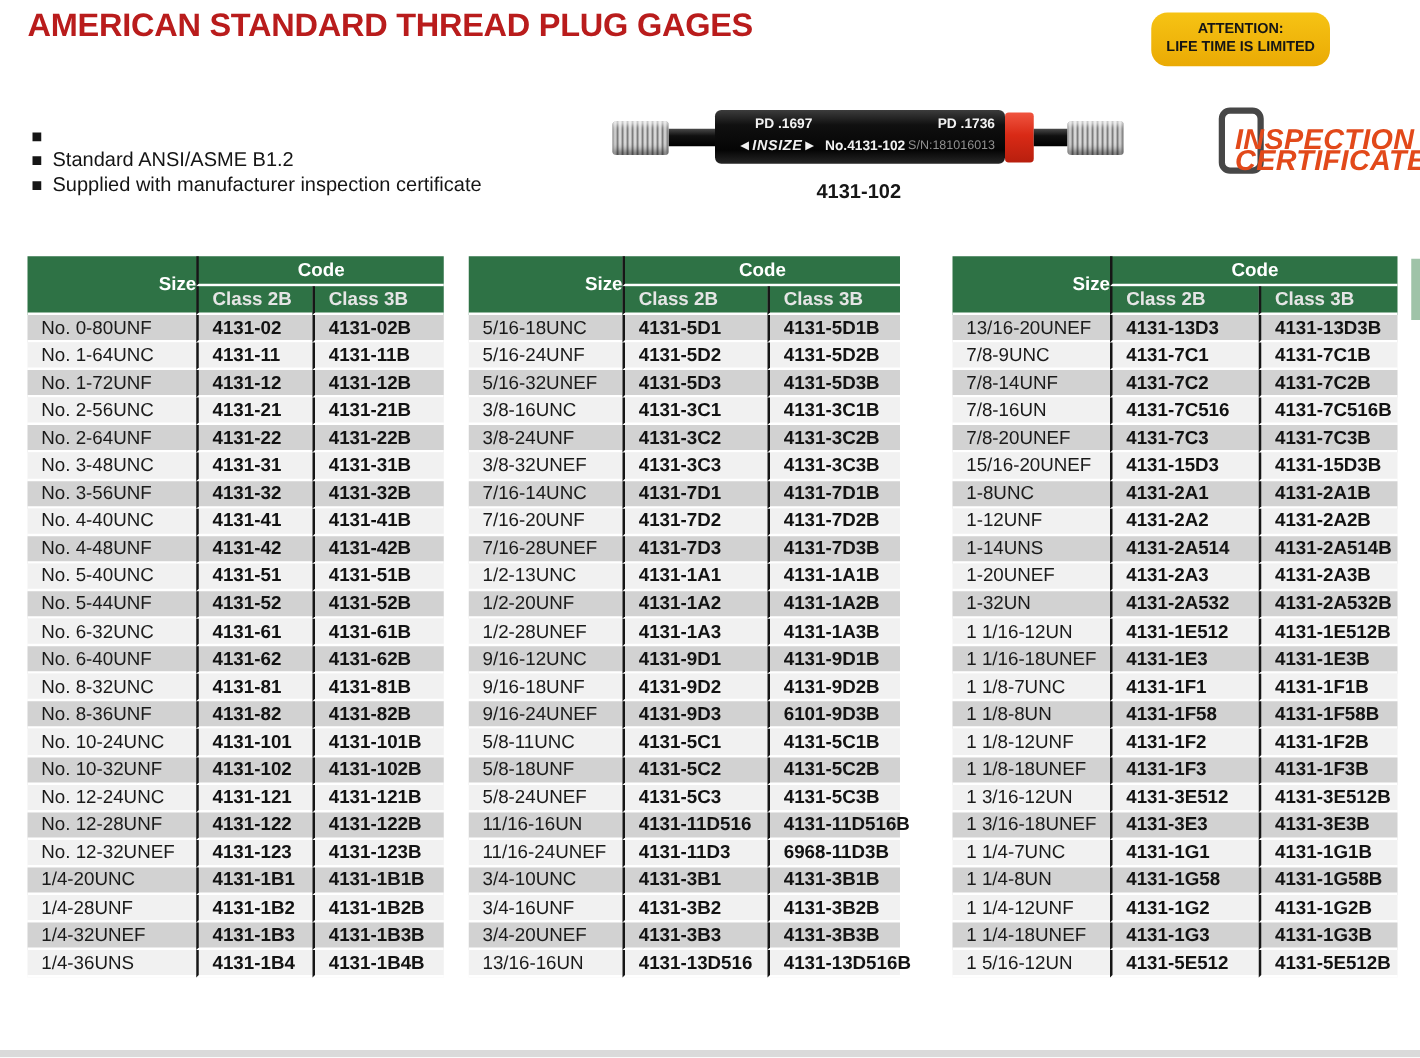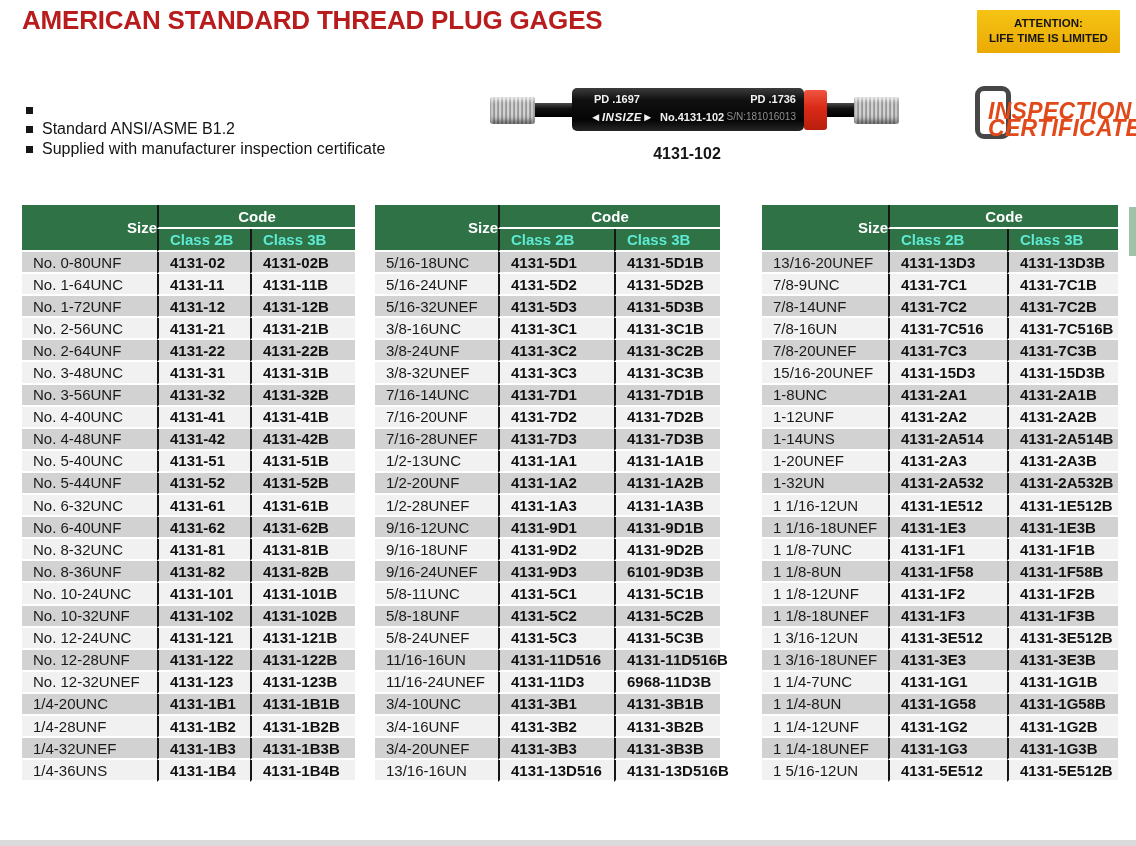--- a/index.html
+++ b/index.html
@@ -10,23 +10,23 @@
     background: #ffffff; overflow: hidden;
   }
 
   
   .page-title {
     position: absolute; left: 22px; top: 5px;
     font-size: 26px; font-weight: bold; color: #b91c1c; letter-spacing: -0.2px;
     white-space: nowrap;
   }
   .attention-box {
-    position: absolute; left: 977px; top: 10px; width: 143px; height: 43px;
+    position: absolute; left: 921px; top: 10px; width: 143px; height: 43px;
     background: linear-gradient(180deg, #f6c314 0%, #eaaa04 100%);
-    border-radius: 1px; text-align: center; padding-top: 6px;
+    border-radius: 13px; text-align: center; padding-top: 6px;
     font-size: 11.5px; font-weight: bold; color: #151515; line-height: 15px;
   }
 
   
   .bullets { position: absolute; left: 26px; top: 100px; list-style: none; }
   .bullets li {
     font-size: 16px; color: #141414; height: 19.3px; line-height: 19.3px;
     white-space: nowrap;
   }
   .bullets li .sq {
@@ -47,21 +47,21 @@
     position: absolute; top: 103px; height: 14px;
     background: linear-gradient(180deg, #4a4a4a, #111 40%, #000);
   }
   .shaft-left  { left: 535px; width: 37px; }
   .shaft-right { left: 827px; width: 27px; }
   .gage-body {
     position: absolute; left: 572px; top: 88px; width: 232px; height: 43px;
     background: linear-gradient(180deg, #3c3c3c 0%, #101010 28%, #050505 75%, #262626 100%);
     border-radius: 5px; color: #f2f2f2;
   }
-  .gage-body .row1 { position: absolute; top: 5px; left: 2px; right: 0; height: 14px; padding-left: 40px; }
+  .gage-body .row1 { position: absolute; top: 5px; left: 12px; right: 0; height: 14px; padding-left: 40px; }
   .gage-body .row2 { position: absolute; top: 23px; left: 0; right: 0; height: 14px; }
   .pd-left  { position: absolute; left: 20px; font-size: 11px; font-weight: bold; }
   .pd-right { position: absolute; right: 8px; font-size: 11px; font-weight: bold; }
   .brand    { position: absolute; left: 18px; font-size: 11.5px; font-weight: bold; font-style: italic; letter-spacing: .5px; }
   .model-no { position: absolute; left: 88px; font-size: 11px; font-weight: bold; }
   .serial   { position: absolute; right: 8px; font-size: 10px; color: #8f8f8f; }
   .red-band {
     position: absolute; left: 804px; top: 90px; width: 23px; height: 40px;
     background: linear-gradient(180deg, #f05540, #d92a16 45%, #b81f0e);
     border-radius: 3px;
@@ -93,21 +93,21 @@
   .t3 { left: 762px; width: 356px; }
   .gage-table th {
     background: #2e7245; color: #ffffff; font-weight: bold; font-size: 15px;
     border-bottom: 2px solid #ffffff; white-space: nowrap; overflow: visible;
   }
   .gage-table thead tr:first-child th { height: 24px; }
   .gage-table thead tr:last-child  th { height: 23px; }
   .gage-table th.size-h { text-align: right; }
   .gage-table th.code-h { text-align: center; border-left: 2px solid #161616; }
   .gage-table th.class-h {
-    text-align: left; padding-left: 11px; color: #5eead4;
+    text-align: left; padding-left: 11px; color: #e5e5e5;
     border-left: 2px solid #161616;
   }
   .gage-table td {
     height: 22.1px; font-size: 15px; border-bottom: 2px solid #ffffff;
     white-space: nowrap; overflow: visible; color: #1a1a1a;
   }
   .gage-table td.size-cell { padding-left: 11px; font-weight: normal; }
   .gage-table td.code-cell { padding-left: 11px; font-weight: bold; color: #121212;
     border-left: 2px solid #161616; }
   .gage-table tbody tr:nth-child(odd)  td { background: #d2d2d2; }

